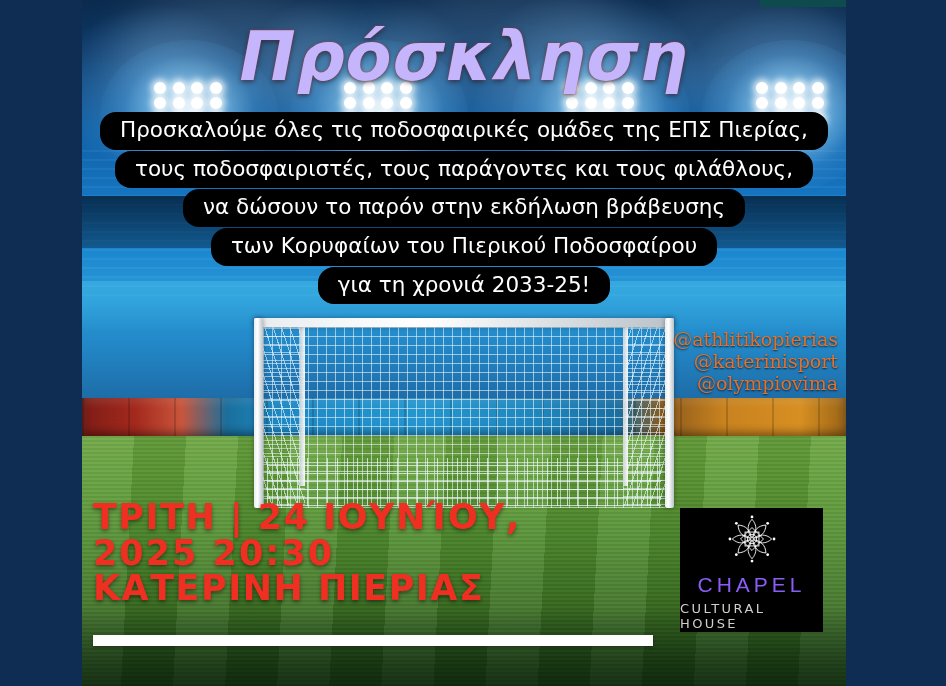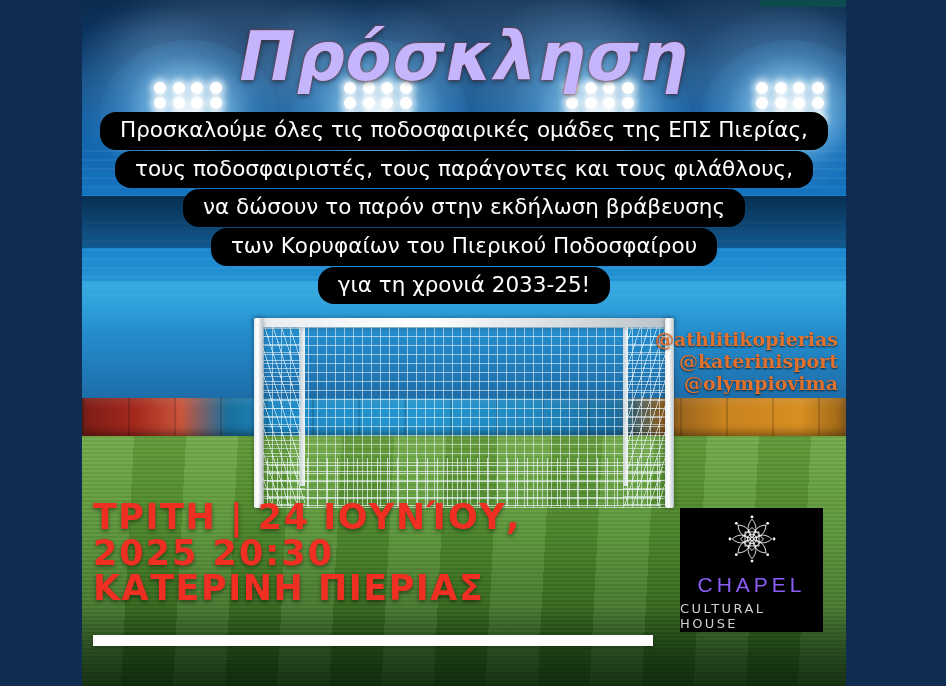--- a/index.html
+++ b/index.html
@@ -84,21 +84,21 @@
      text-shadow:0 2px 5px rgba(0,0,0,.45), 0 0 2px rgba(244,56,42,.9);margin-top:16px;}
 
   
   .copy{position:absolute;left:0;right:0;top:112px;z-index:22;text-align:center;}
   .copy .ln{display:inline-block;background:#000;color:#fff;border-radius:16px;
      padding:3px 20px 5px;margin:0 auto 1px;
      font-family:"DejaVu Sans",sans-serif;font-weight:500;font-size:21.5px;line-height:1.38;white-space:nowrap;}
 
   
   .social{position:absolute;left:0;top:328px;width:764px;z-index:23;text-align:right;padding-right:8px;box-sizing:border-box;
-     font-family:"DejaVu Serif",serif;font-weight:700;font-size:19px;line-height:1.16;color:#e0712f;
+     font-family:"DejaVu Serif",serif;font-weight:400;font-size:19px;line-height:1.16;color:#e0712f;
      text-shadow:0 1px 2px rgba(0,0,0,.7);}
 
   
   .datebox{position:absolute;left:11px;top:500px;z-index:24;width:600px;
      font-family:"DejaVu Sans",sans-serif;font-weight:700;font-size:35px;line-height:1.02;
      color:#ee2f22;letter-spacing:1.5px;text-shadow:0 2px 4px rgba(0,0,0,.45);}
   .datebox .l2{letter-spacing:2px;}
 
   .whiteline{position:absolute;left:11px;top:635px;width:560px;height:11px;background:#fff;z-index:24;box-shadow:0 1px 3px rgba(0,0,0,.4);}
   .free{position:absolute;left:14px;top:650px;z-index:24;color:#fff;

